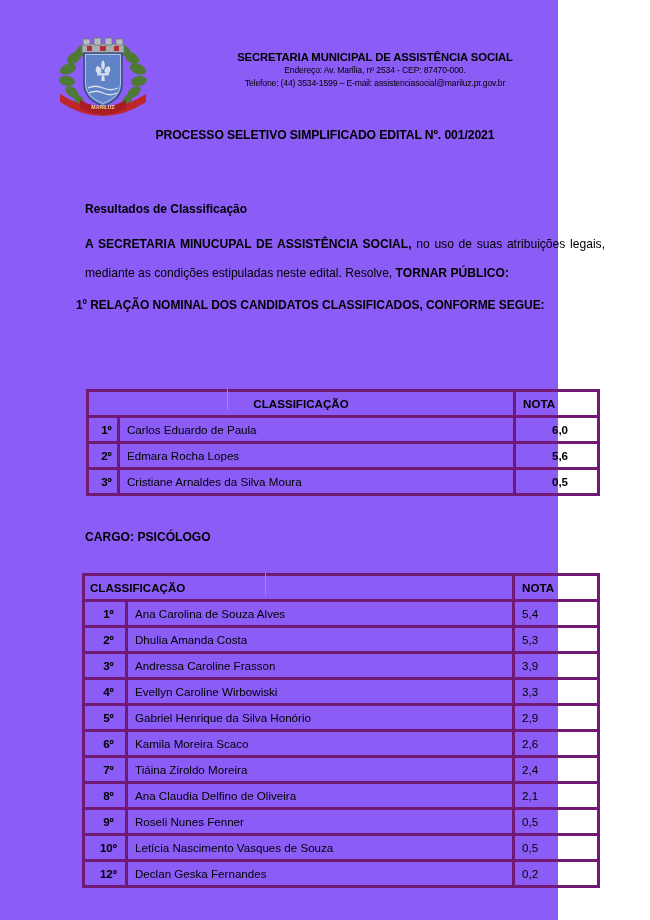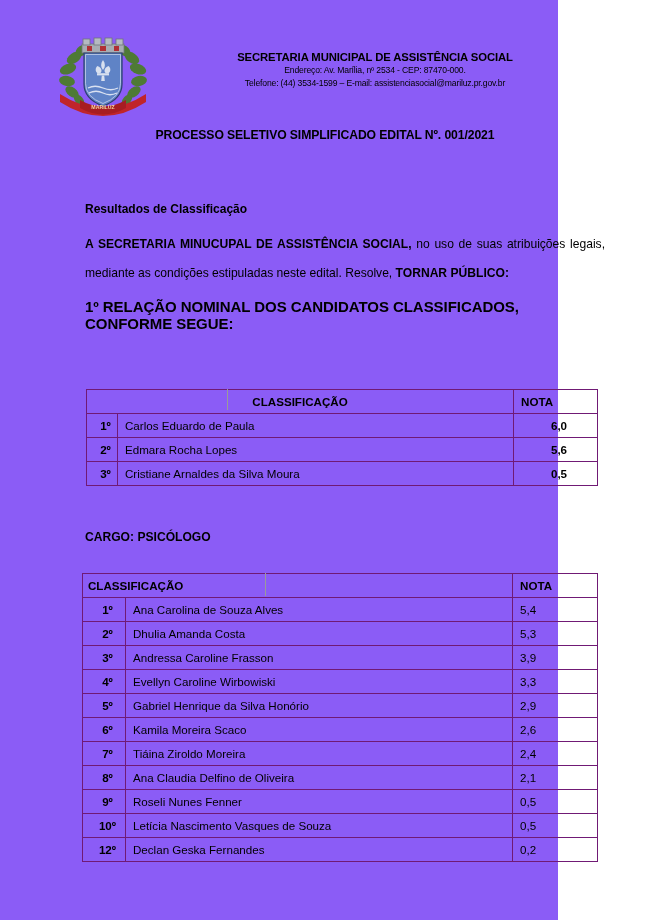--- a/index.html
+++ b/index.html
@@ -83,23 +83,23 @@
     left: 85px;
     top: 230px;
     width: 520px;
     font-size: 12.1px;
     line-height: 29px;
     text-align: justify;
   }
   .para b { font-weight: bold; }
   .clause {
     position: absolute;
-    left: 85px;
+    left: 76px;
     top: 298px;
-    font-size: 15px;
+    font-size: 12px;
     font-weight: bold;
     letter-spacing: -0.05px;
   }
   .cargo1 {
     position: absolute;
     left: 85px;
     top: 344px;
     font-size: 12.1px;
     font-weight: bold;
   }
@@ -112,21 +112,21 @@
   }
 
   
   .tbl {
     position: absolute;
     border-collapse: collapse;
     font-size: 11.6px;
     table-layout: fixed;
   }
   .tbl td {
-    border: 1px solid #701a75;
+    border: 3px solid #701a75;
     padding: 3px 0 3px 7px;
     vertical-align: middle;
     height: 17px;
     overflow: hidden;
     white-space: nowrap;
   }
   .tbl .hdr td {
     font-weight: bold;
   }
   .rank {

